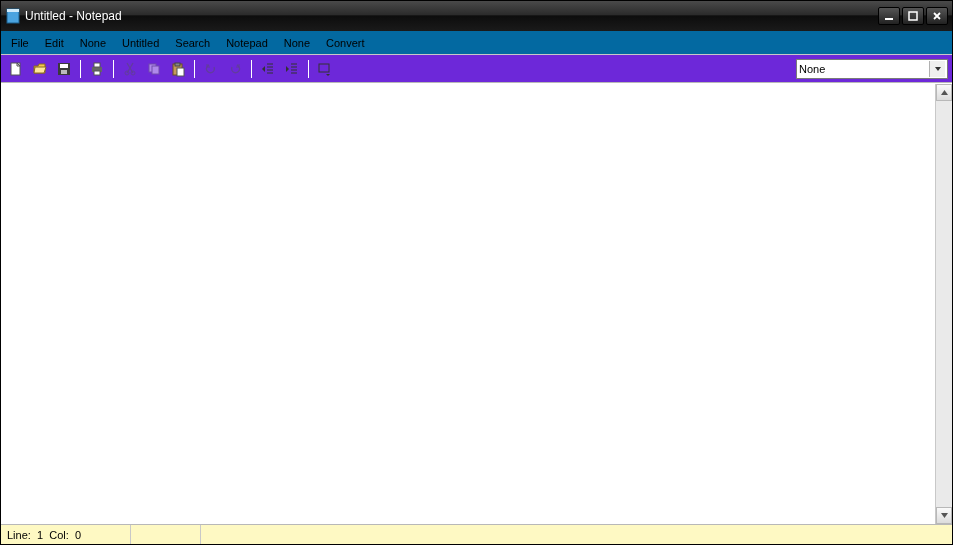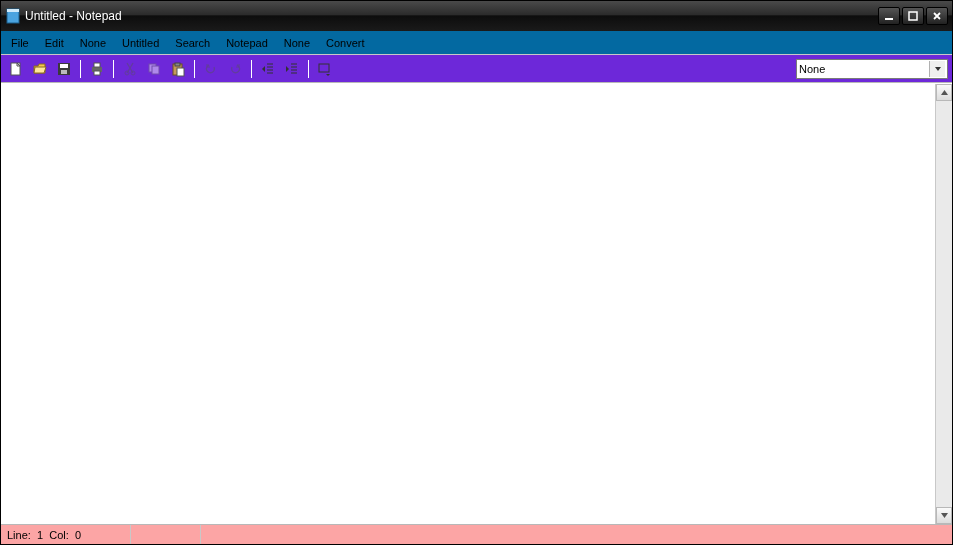--- a/index.html
+++ b/index.html
@@ -123,21 +123,21 @@
     height:17px;
     background:linear-gradient(to bottom,#fafafa,#dcdcdc);
     border:1px solid #b8b8b8;
     display:flex; align-items:center; justify-content:center;
     cursor:pointer;
   }
   .scroll-track { flex:1; background:#eaeaea; }
   
   .statusbar {
     height:20px;
-    background:#fca5a5;
+    background:#fef9c3;
     border-top:1px solid #b8b8b8;
     display:flex; align-items:stretch;
     font-size:11px;
   }
   .status-panel {
     padding:2px 6px;
     border-right:1px solid #c8c8c8;
     display:flex; align-items:center;
     min-width:60px;
   }

